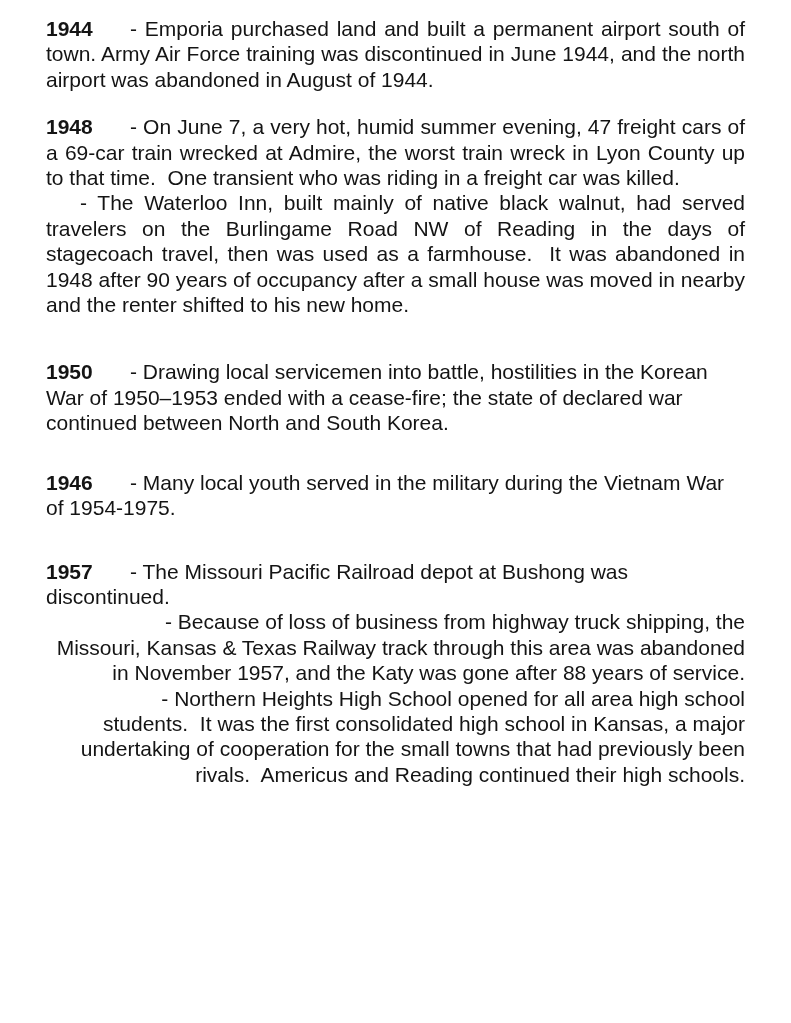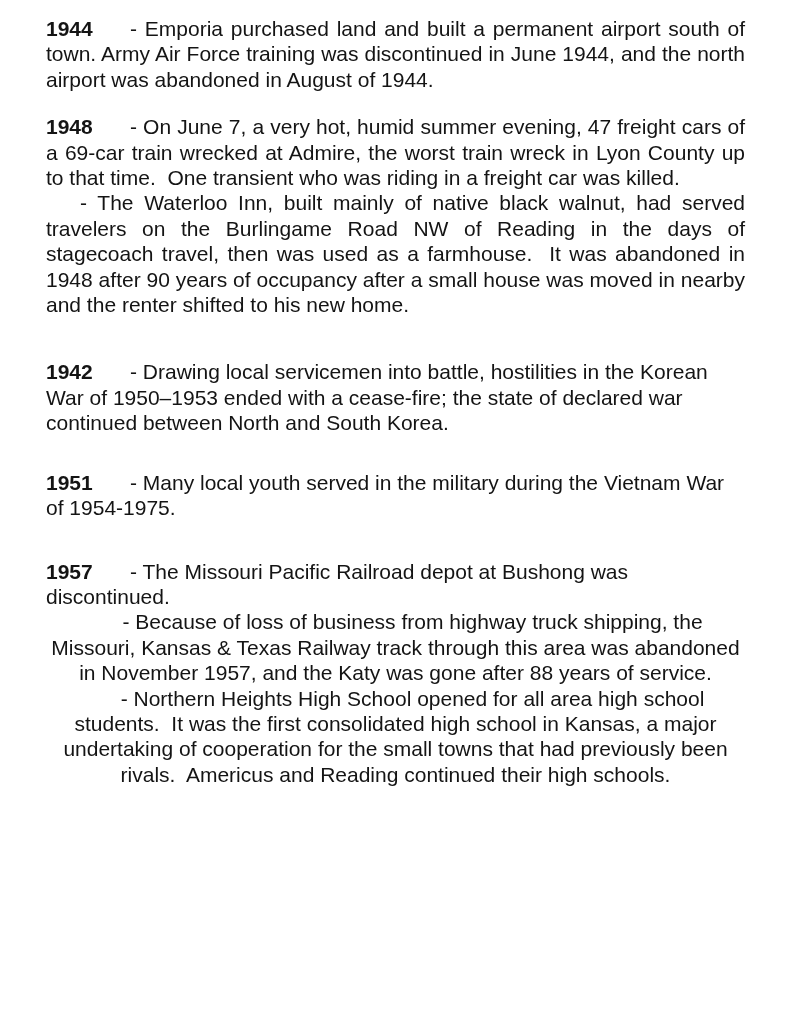--- a/index.html
+++ b/index.html
@@ -36,42 +36,42 @@
     width: 84px;
     font-weight: 700;
     vertical-align: baseline;
   }
   .body-text { white-space: pre-wrap; }
   .sub {
     text-indent: 34px;
     white-space: pre-wrap;
   }
   .sub-justify { text-align: justify; }
-  .sub-left { text-align: center; }
+  .sub-left { text-align: right; }
 </style>
 </head>
 <body>
 
 <div class="page">
 
   <div class="entry gap-sm">
     <p class="lead-justify"><span class="year">1944</span><span class="body-text">- Emporia purchased land and built a permanent airport south of town. Army Air Force training was discontinued in June 1944, and the north airport was abandoned in August of 1944.</span></p>
   </div>
 
   <div class="entry gap-md">
     <p class="lead-justify"><span class="year">1948</span><span class="body-text">- On June 7, a very hot, humid summer evening, 47 freight cars of a 69-car train wrecked at Admire, the worst train wreck in Lyon County up to that time.  One transient who was riding in a freight car was killed.</span></p>
     <p class="sub sub-justify">- The Waterloo Inn, built mainly of native black walnut, had served travelers on the Burlingame Road NW of Reading in the days of stagecoach travel, then was used as a farmhouse.  It was abandoned in 1948 after 90 years of occupancy after a small house was moved in nearby and the renter shifted to his new home.</p>
   </div>
 
   <div class="entry gap-lg">
-    <p class="lead-left"><span class="year">1942</span><span class="body-text">- Drawing local servicemen into battle, hostilities in the Korean War of 1950–1953 ended with a cease-fire; the state of declared war continued between North and South Korea.</span></p>
+    <p class="lead-left"><span class="year">1950</span><span class="body-text">- Drawing local servicemen into battle, hostilities in the Korean War of 1950–1953 ended with a cease-fire; the state of declared war continued between North and South Korea.</span></p>
   </div>
 
   <div class="entry gap-xl">
-    <p class="lead-left"><span class="year">1951</span><span class="body-text">- Many local youth served in the military during the Vietnam War of 1954-1975.</span></p>
+    <p class="lead-left"><span class="year">1946</span><span class="body-text">- Many local youth served in the military during the Vietnam War of 1954-1975.</span></p>
   </div>
 
 
   <div class="entry">
     <p class="lead-left"><span class="year">1957</span><span class="body-text">- The Missouri Pacific Railroad depot at Bushong was discontinued.</span></p>
     <p class="sub sub-left">- Because of loss of business from highway truck shipping, the Missouri, Kansas &amp; Texas Railway track through this area was abandoned in November 1957, and the Katy was gone after 88 years of service.</p>
     <p class="sub sub-left">- Northern Heights High School opened for all area high school students.  It was the first consolidated high school in Kansas, a major undertaking of cooperation for the small towns that had previously been rivals.  Americus and Reading continued their high schools.</p>
   </div>
 
 </div>

